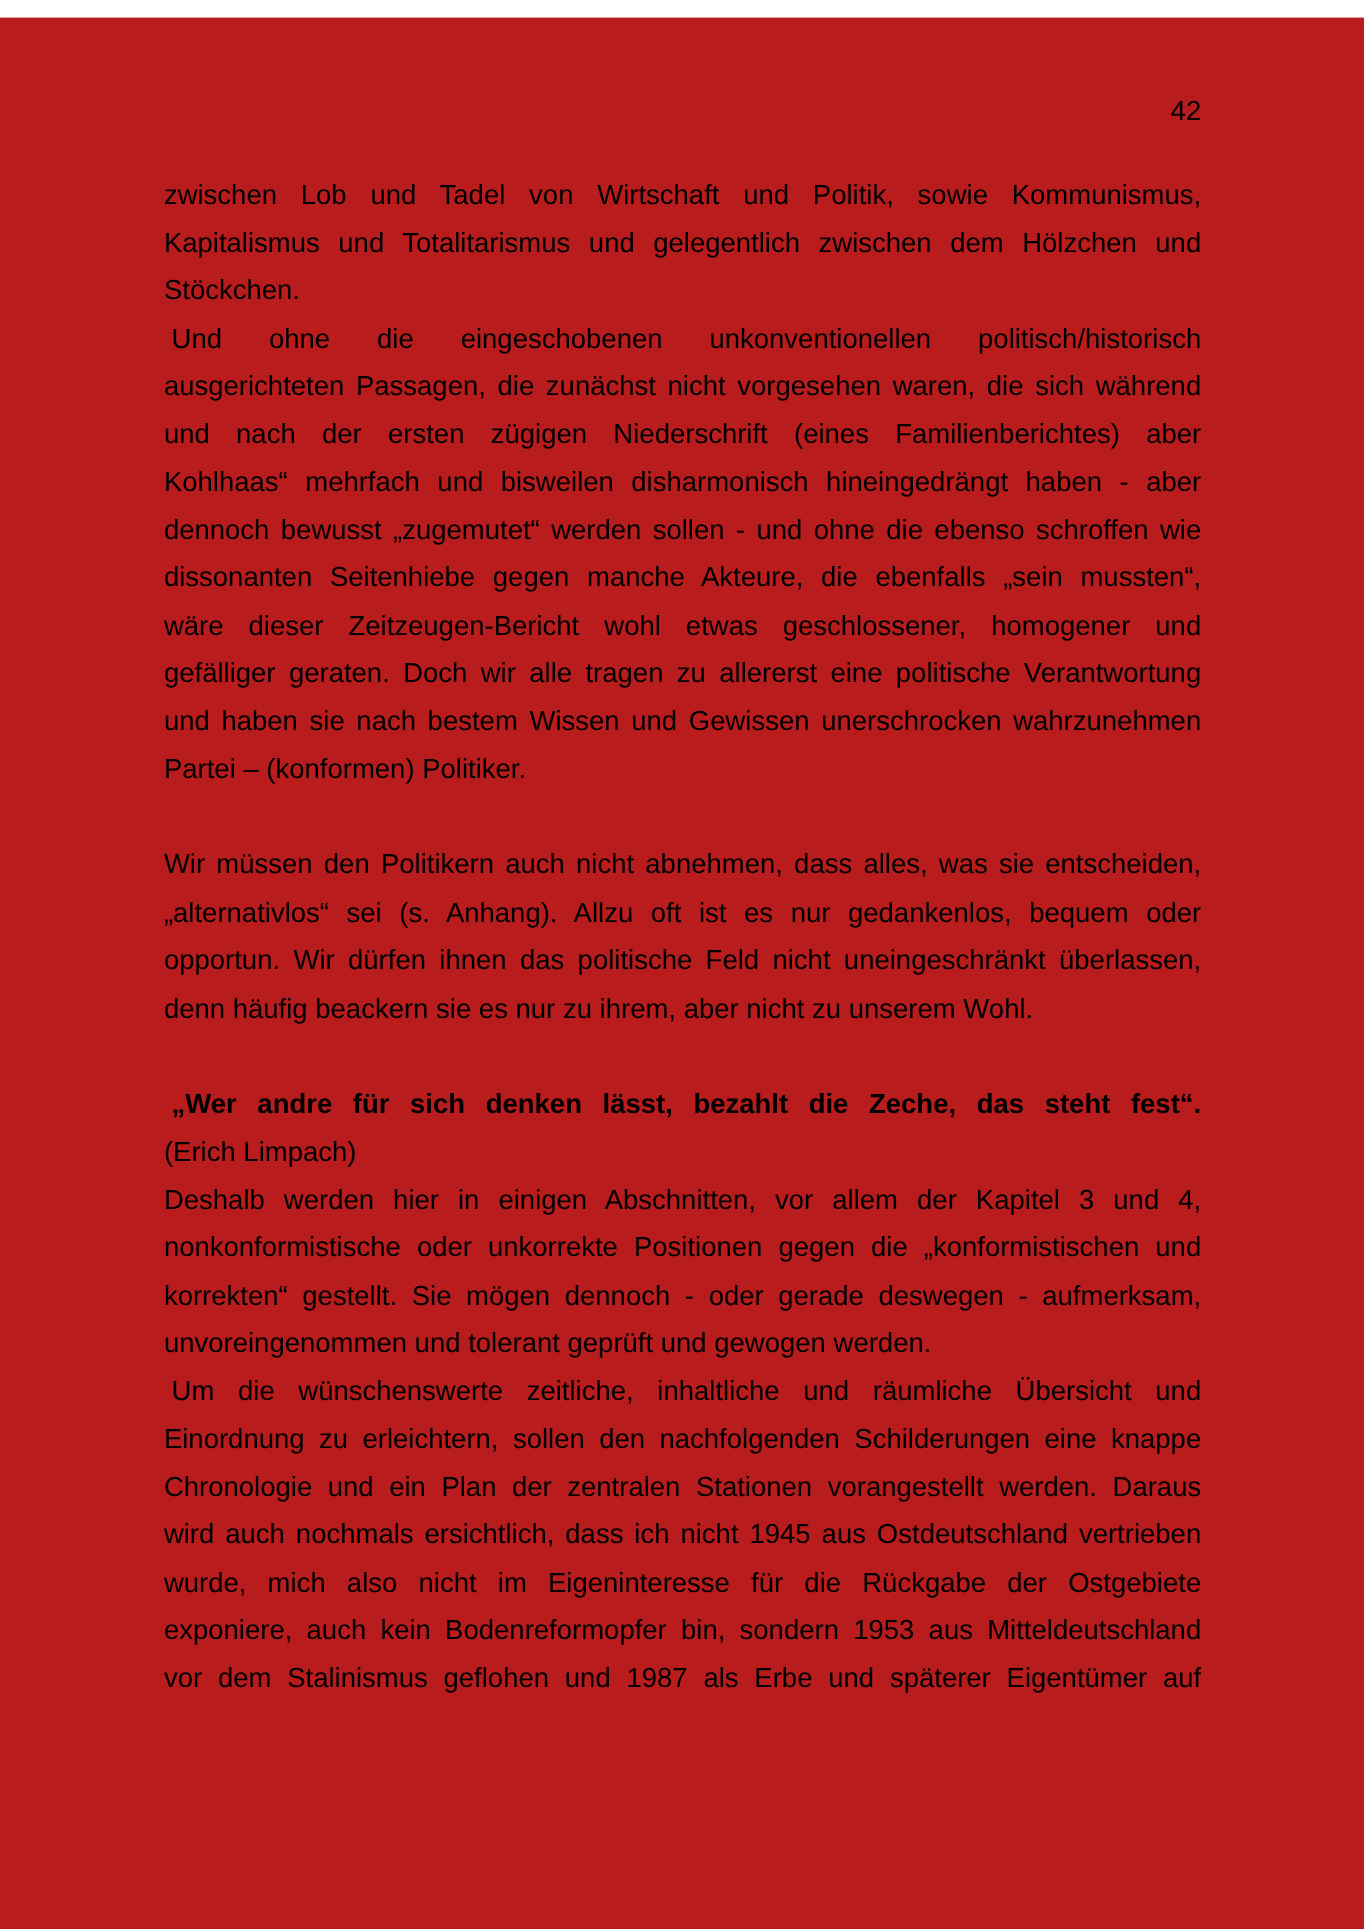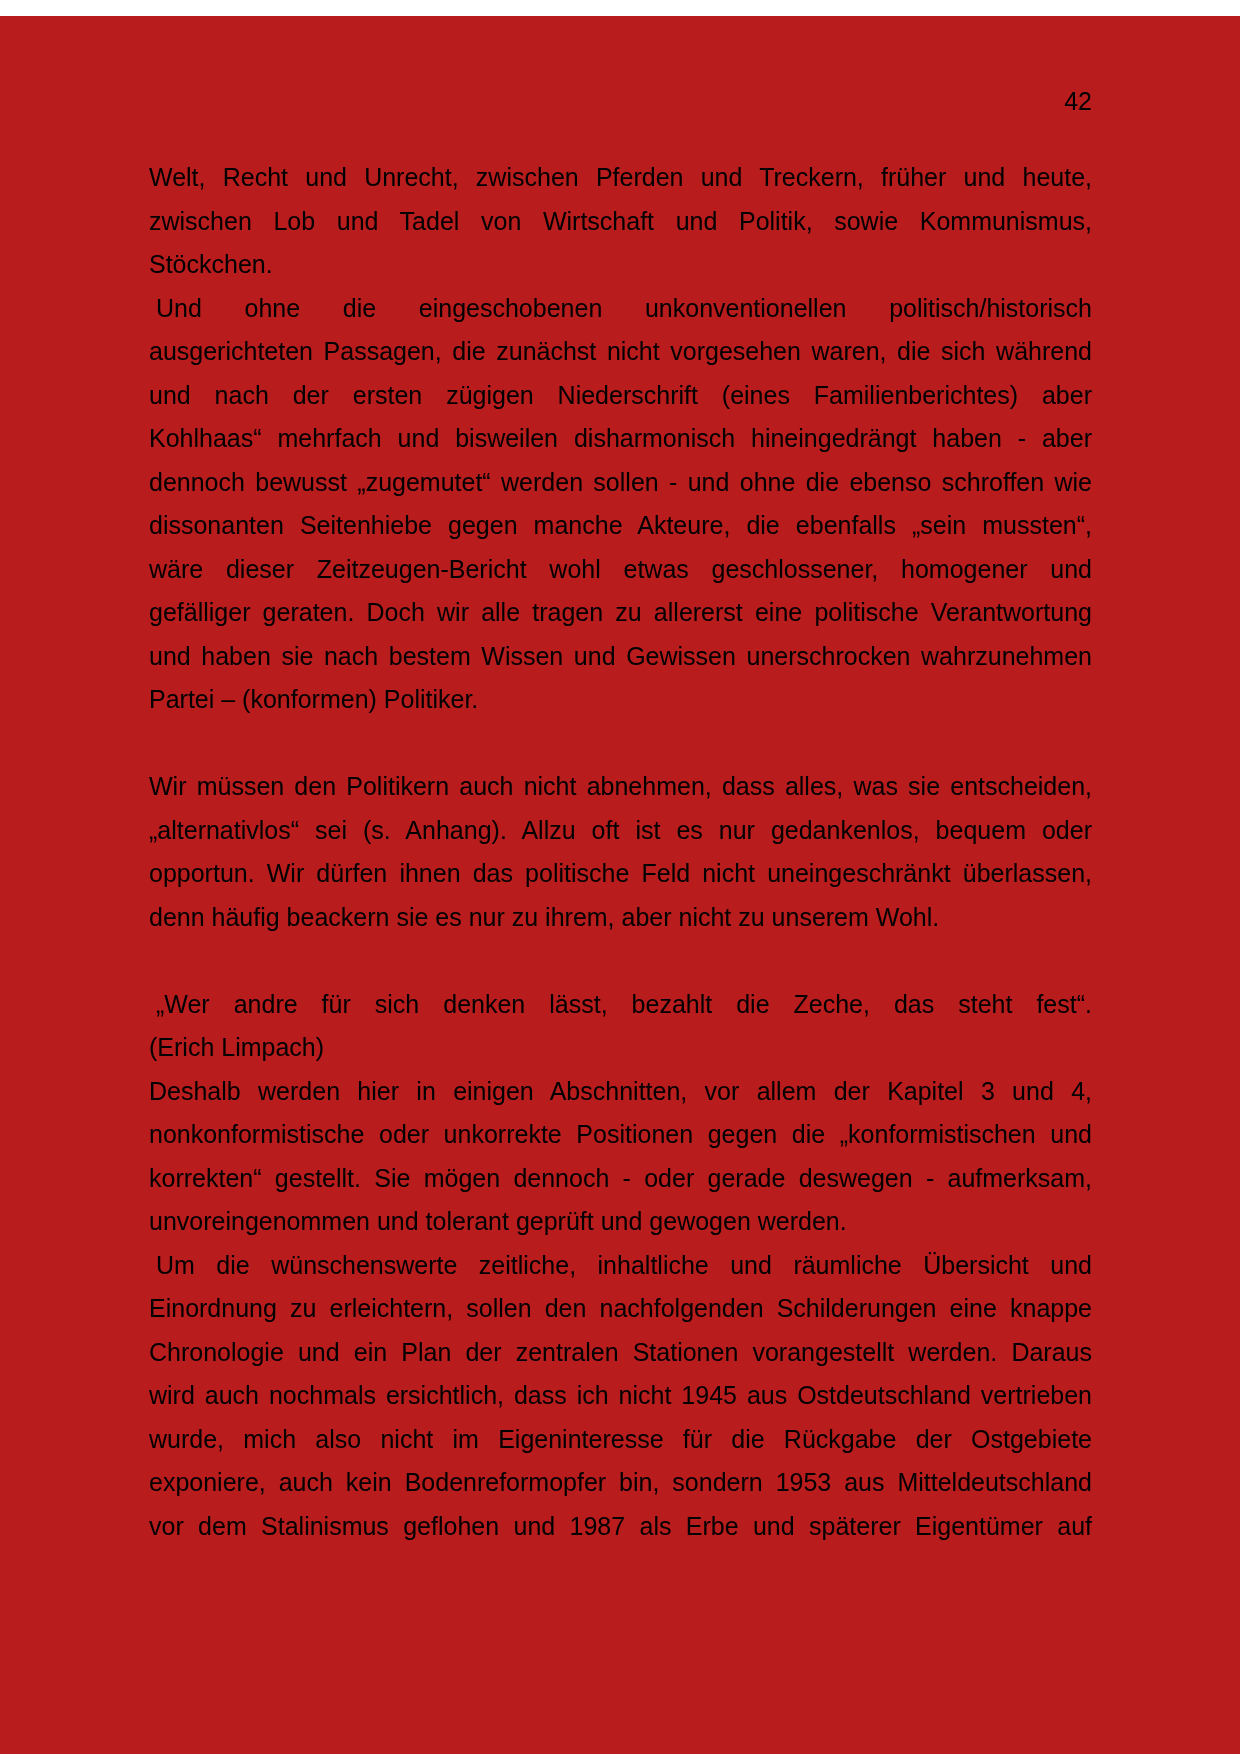--- a/index.html
+++ b/index.html
@@ -44,37 +44,37 @@
     height: 43.5px;
     overflow: hidden;
     text-align: left;
   }
   .line.justify {
     text-align: justify;
     -moz-text-align-last: justify;
     text-align-last: justify;
   }
   .line.bold {
-    font-weight: normal;
+    font-weight: bold;
   }
   .line.indent {
     text-indent: 7px;
   }
   .line.blank {
     height: 43.5px;
   }
 </style>
 </head>
 <body>
 
 <div class="page">
   <div class="page-number">42</div>
   <div class="text-block" id="text-block">
-      <div class="line justify">Welt, Recht und Unrecht, zwischen Pferden und Treckern, früher und heute,</div>
       <div class="line justify">zwischen Lob und Tadel von Wirtschaft und Politik, sowie Kommunismus,</div>
+      <div class="line justify">Kapitalismus und Totalitarismus und gelegentlich zwischen dem Hölzchen und</div>
       <div class="line">Stöckchen.</div>
       <div class="line justify indent">Und ohne die eingeschobenen unkonventionellen politisch/historisch</div>
       <div class="line justify">ausgerichteten Passagen, die zunächst nicht vorgesehen waren, die sich während</div>
       <div class="line justify">und nach der ersten zügigen Niederschrift (eines Familienberichtes) aber</div>
       <div class="line justify">Kohlhaas“ mehrfach und bisweilen disharmonisch hineingedrängt haben - aber</div>
       <div class="line justify">dennoch bewusst „zugemutet“ werden sollen - und ohne die ebenso schroffen wie</div>
       <div class="line justify">dissonanten Seitenhiebe gegen manche Akteure, die ebenfalls „sein mussten“,</div>
       <div class="line justify">wäre dieser Zeitzeugen-Bericht wohl etwas geschlossener, homogener und</div>
       <div class="line justify">gefälliger geraten. Doch wir alle tragen zu allererst eine politische Verantwortung</div>
       <div class="line justify">und haben sie nach bestem Wissen und Gewissen unerschrocken wahrzunehmen</div>

